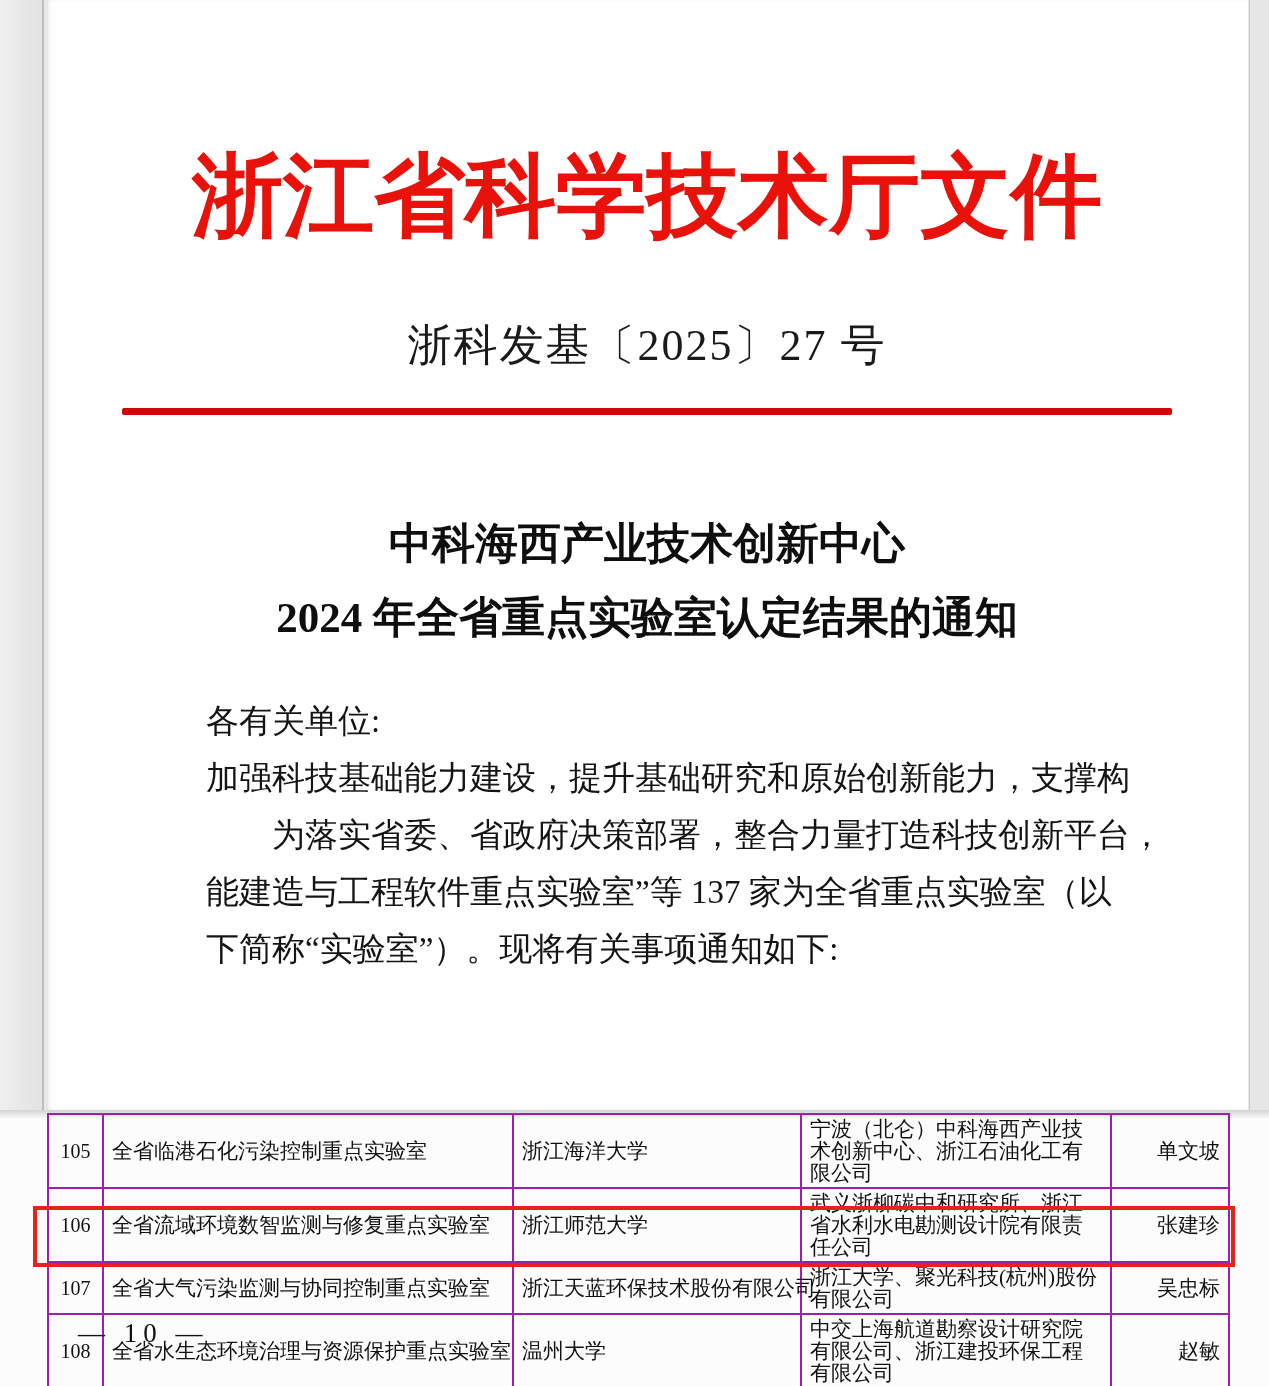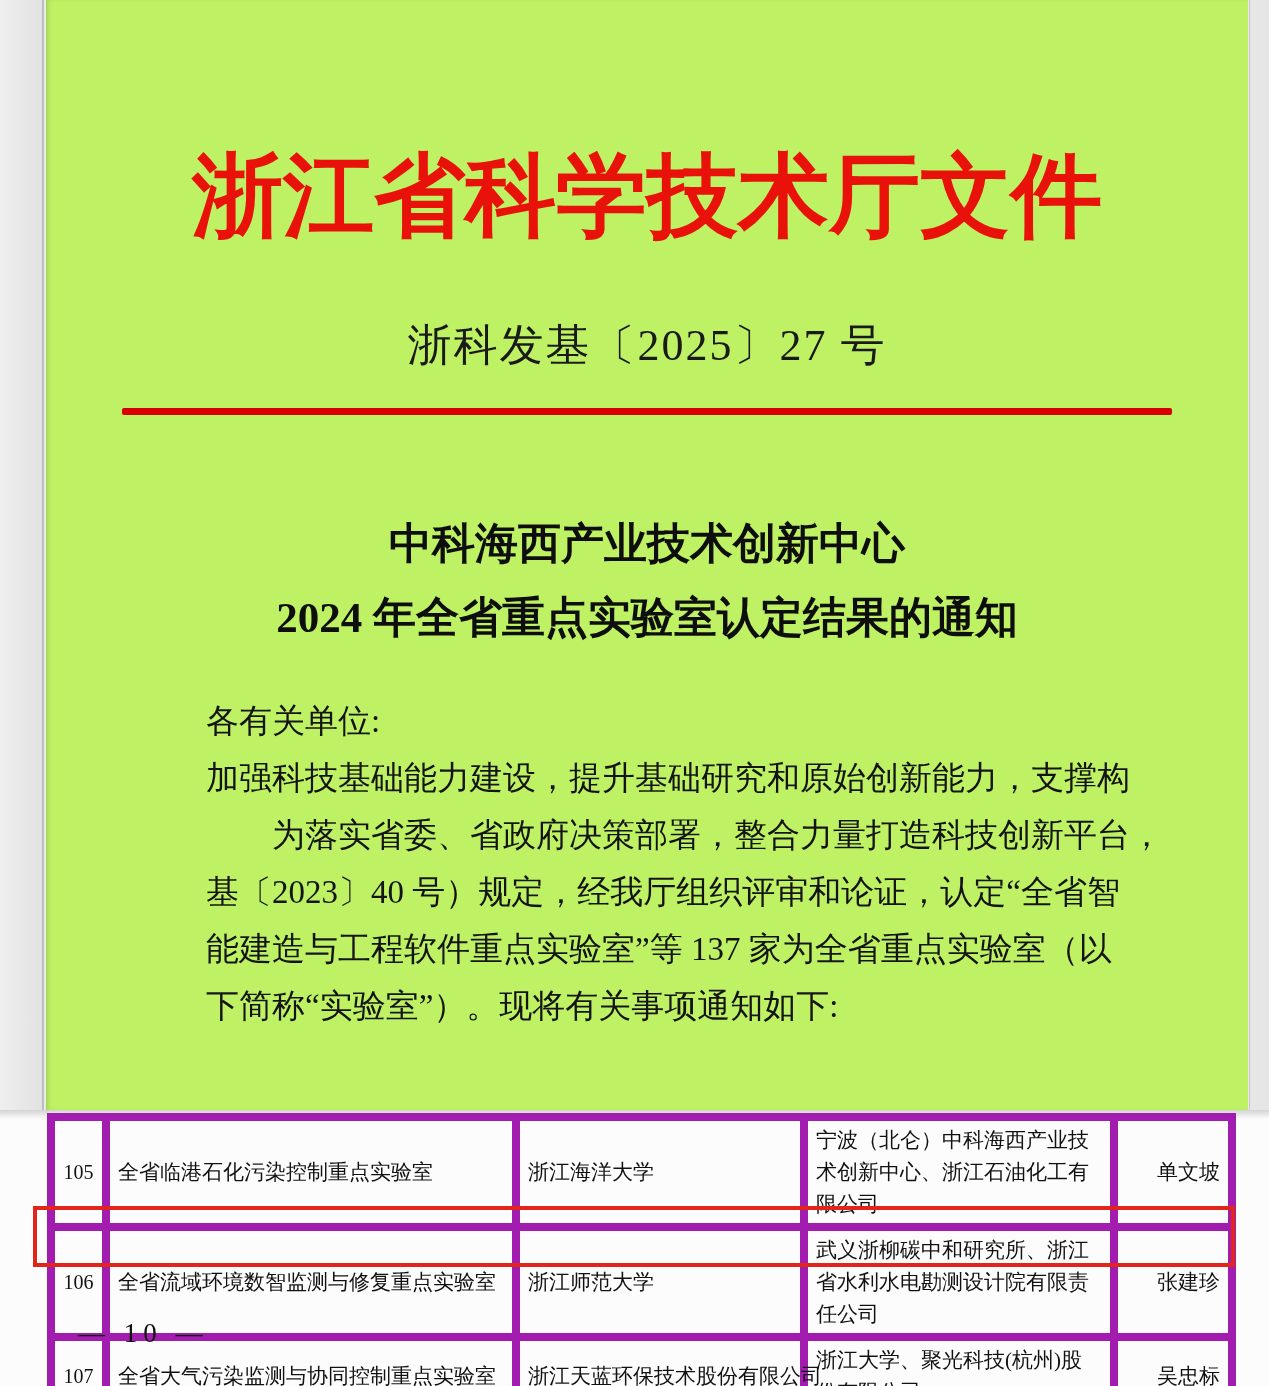--- a/index.html
+++ b/index.html
@@ -24,21 +24,21 @@
     border-right: 2px solid #bdbdbd;
   }
   .margin-right-strip {
     position: absolute; right: 0; top: 0;
     width: 20px; height: 1110px;
     background: #e6e6e6;
     border-left: 1px solid #c9c9c9;
   }
   .page-content {
     position: absolute; left: 46px; right: 21px; top: 0; bottom: 0;
-    background: #bef264;
+    background: #ffffff;
     box-shadow: inset 4px 0 6px -4px rgba(0,0,0,0.25);
   }
 
   .letterhead-title {
     margin-top: 140px;
     text-align: center;
     font-size: 91px;
     font-weight: bold;
     color: #e8120b;
     letter-spacing: 0px;
@@ -101,24 +101,24 @@
   }
   table.result-table {
     position: absolute; left: 47px; top: 3px;
     border-collapse: collapse;
     table-layout: fixed;
     width: 1181px;
     font-size: 21px;
     color: #111;
   }
   table.result-table td {
-    border: 8px solid #a21caf;
+    border: 2px solid #a21caf;
     vertical-align: middle;
     padding: 3px 8px;
-    line-height: 32px;
+    line-height: 22px;
   }
   td.c-no  { text-align: center; font-size: 20px; }
   td.c-lab { padding-left: 14px; white-space: nowrap; margin-left: 36px; }
   td.c-unit{ padding-left: 12px; white-space: nowrap; }
   td.c-partners { padding-left: 10px; }
   td.c-director { text-align: right; }
   tr.t-row { height: 50px; }
 
   .highlight-box {
     position: absolute;
@@ -154,21 +154,20 @@
 
     <div class="notice-title">
       <div>中科海西产业技术创新中心</div>
       <div>2024 年全省重点实验室认定结果的通知</div>
     </div>
 
     <div class="body-block">
       <div class="salutation">各有关单位:</div>
       <div class="body-line">加强科技基础能力建设，提升基础研究和原始创新能力，支撑构</div>
       <div class="body-line indent">为落实省委、省政府决策部署，整合力量打造科技创新平台，</div>
-      <div class="body-line">基〔2023〕40 号）规定，经我厅组织评审和论证，认定“全省智</div>
       <div class="body-line">能建造与工程软件重点实验室”等 137 家为全省重点实验室（以</div>
       <div class="body-line last">下简称“实验室”）。现将有关事项通知如下:</div>
     </div>
   </div>
 </div>
 
 <div class="table-section">
   <div class="section-divider"></div>
 
   <table class="result-table">

